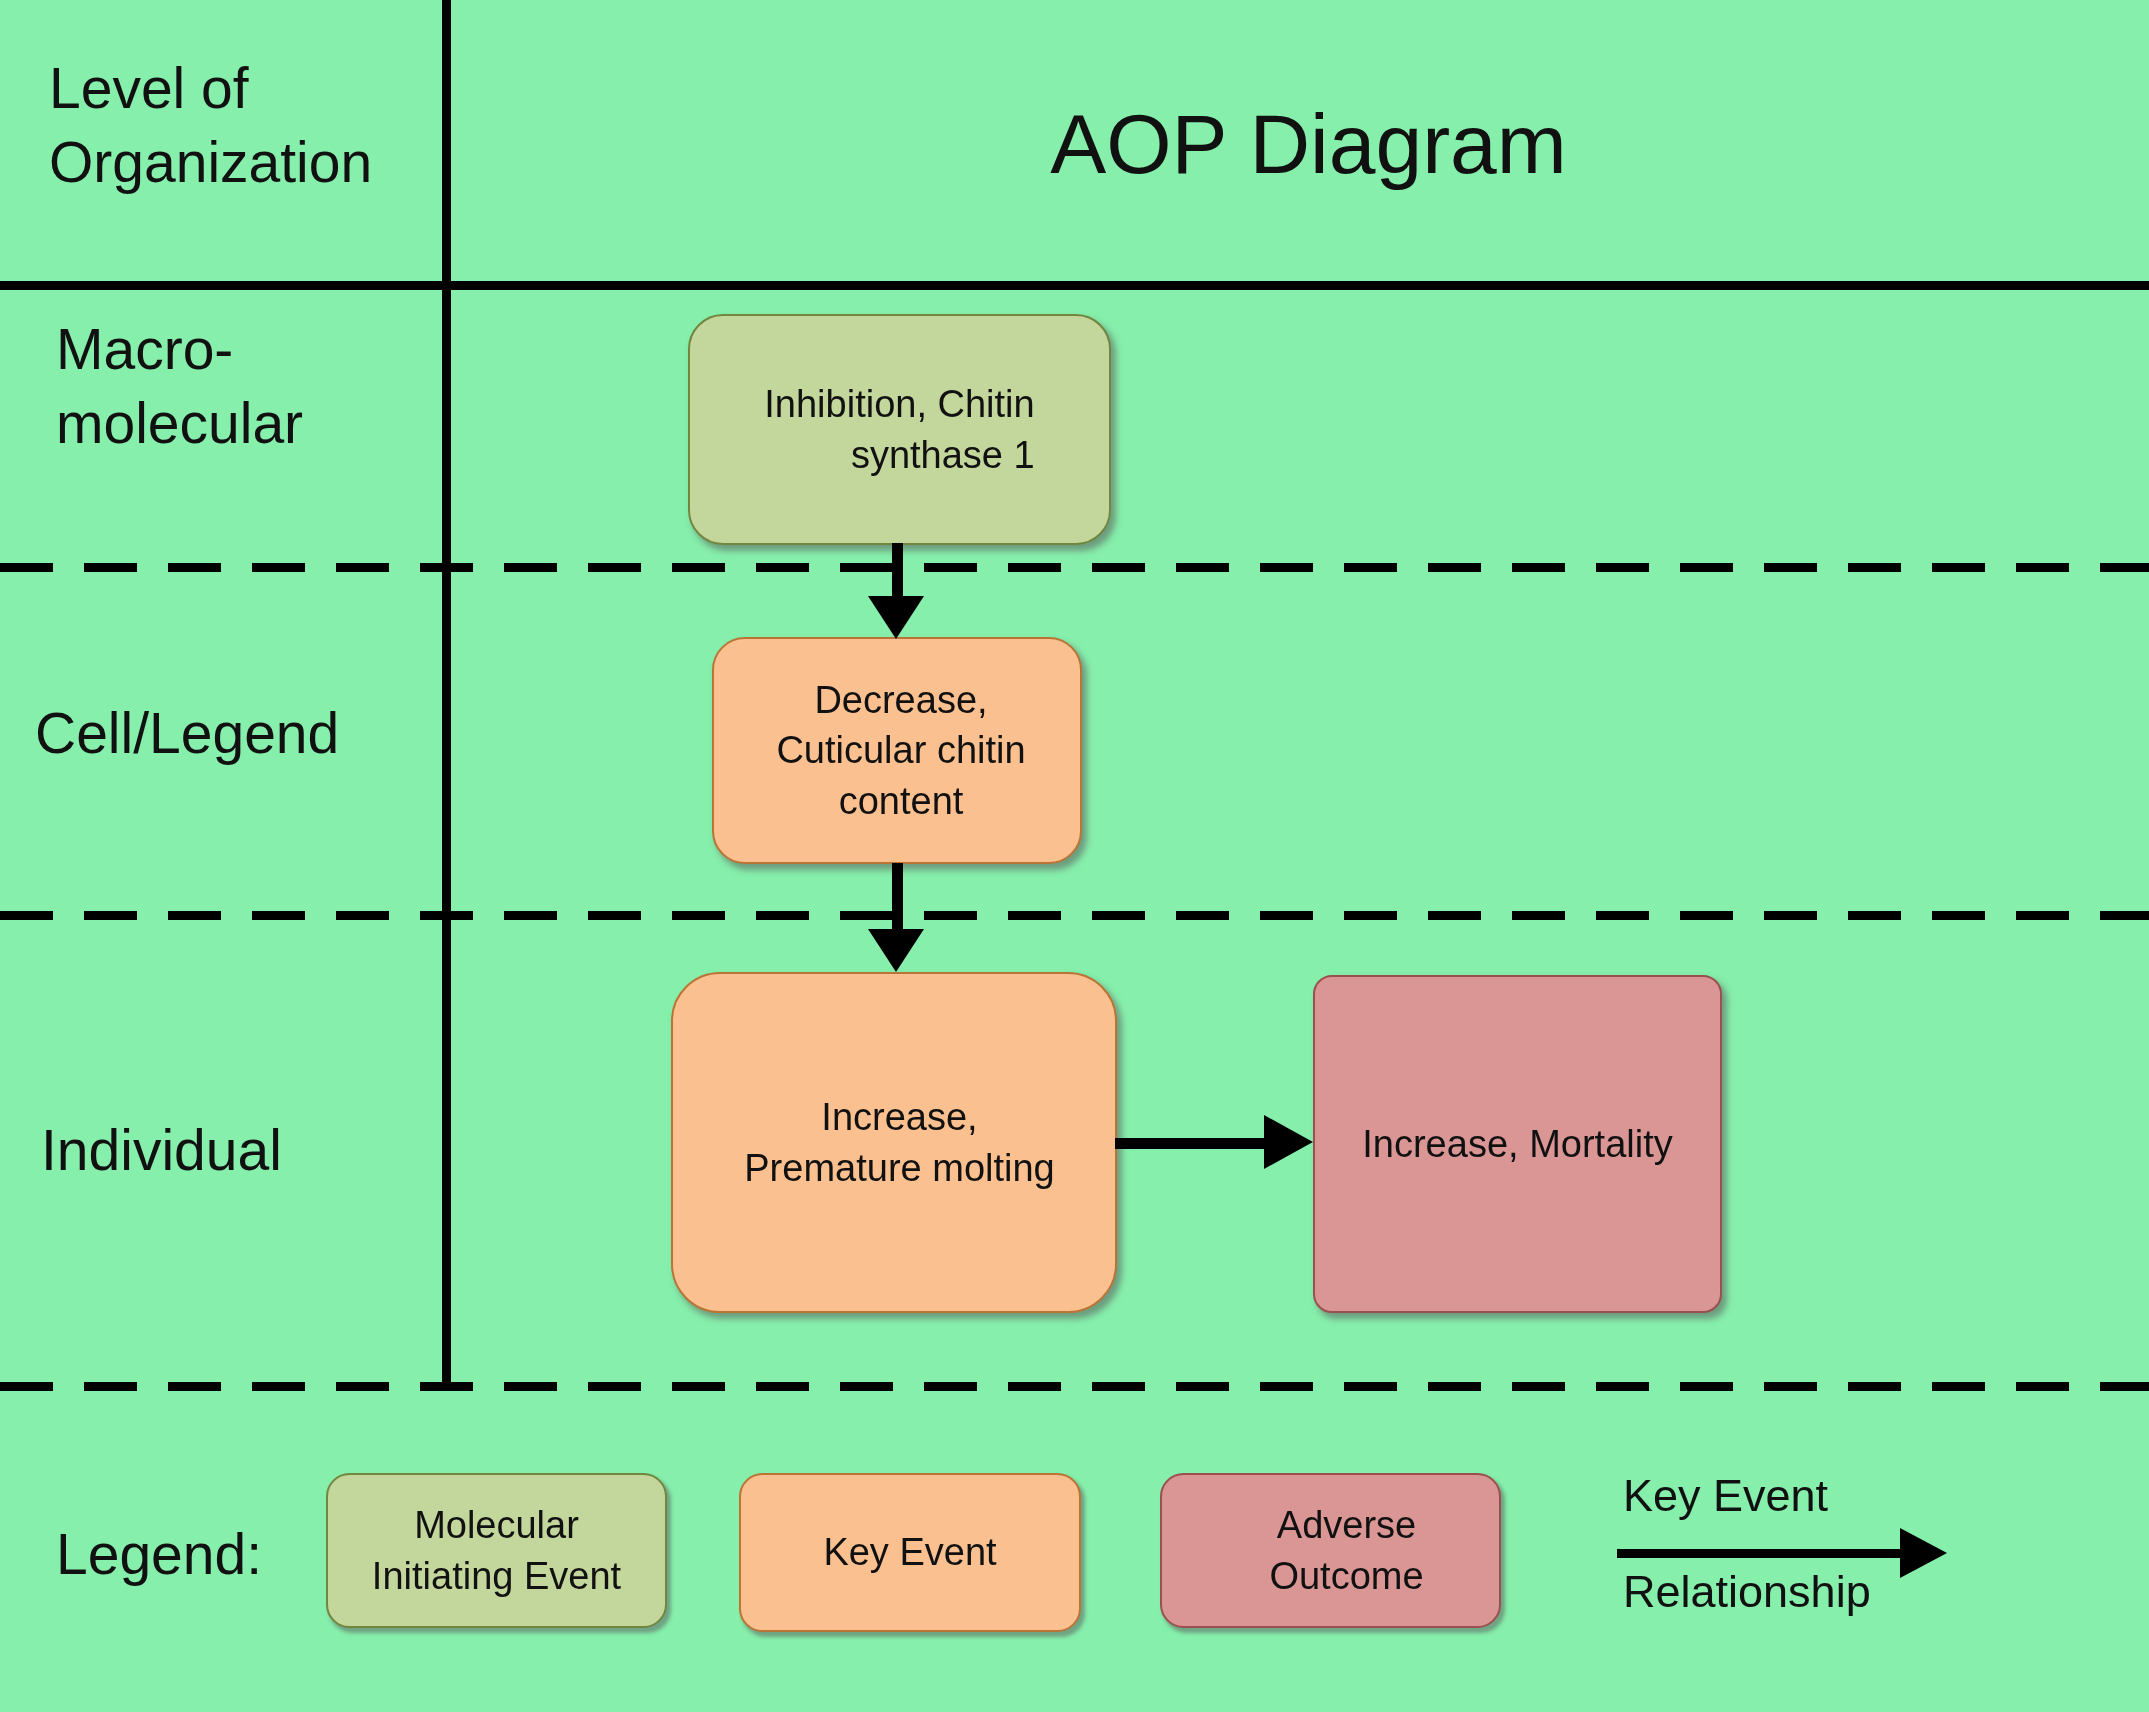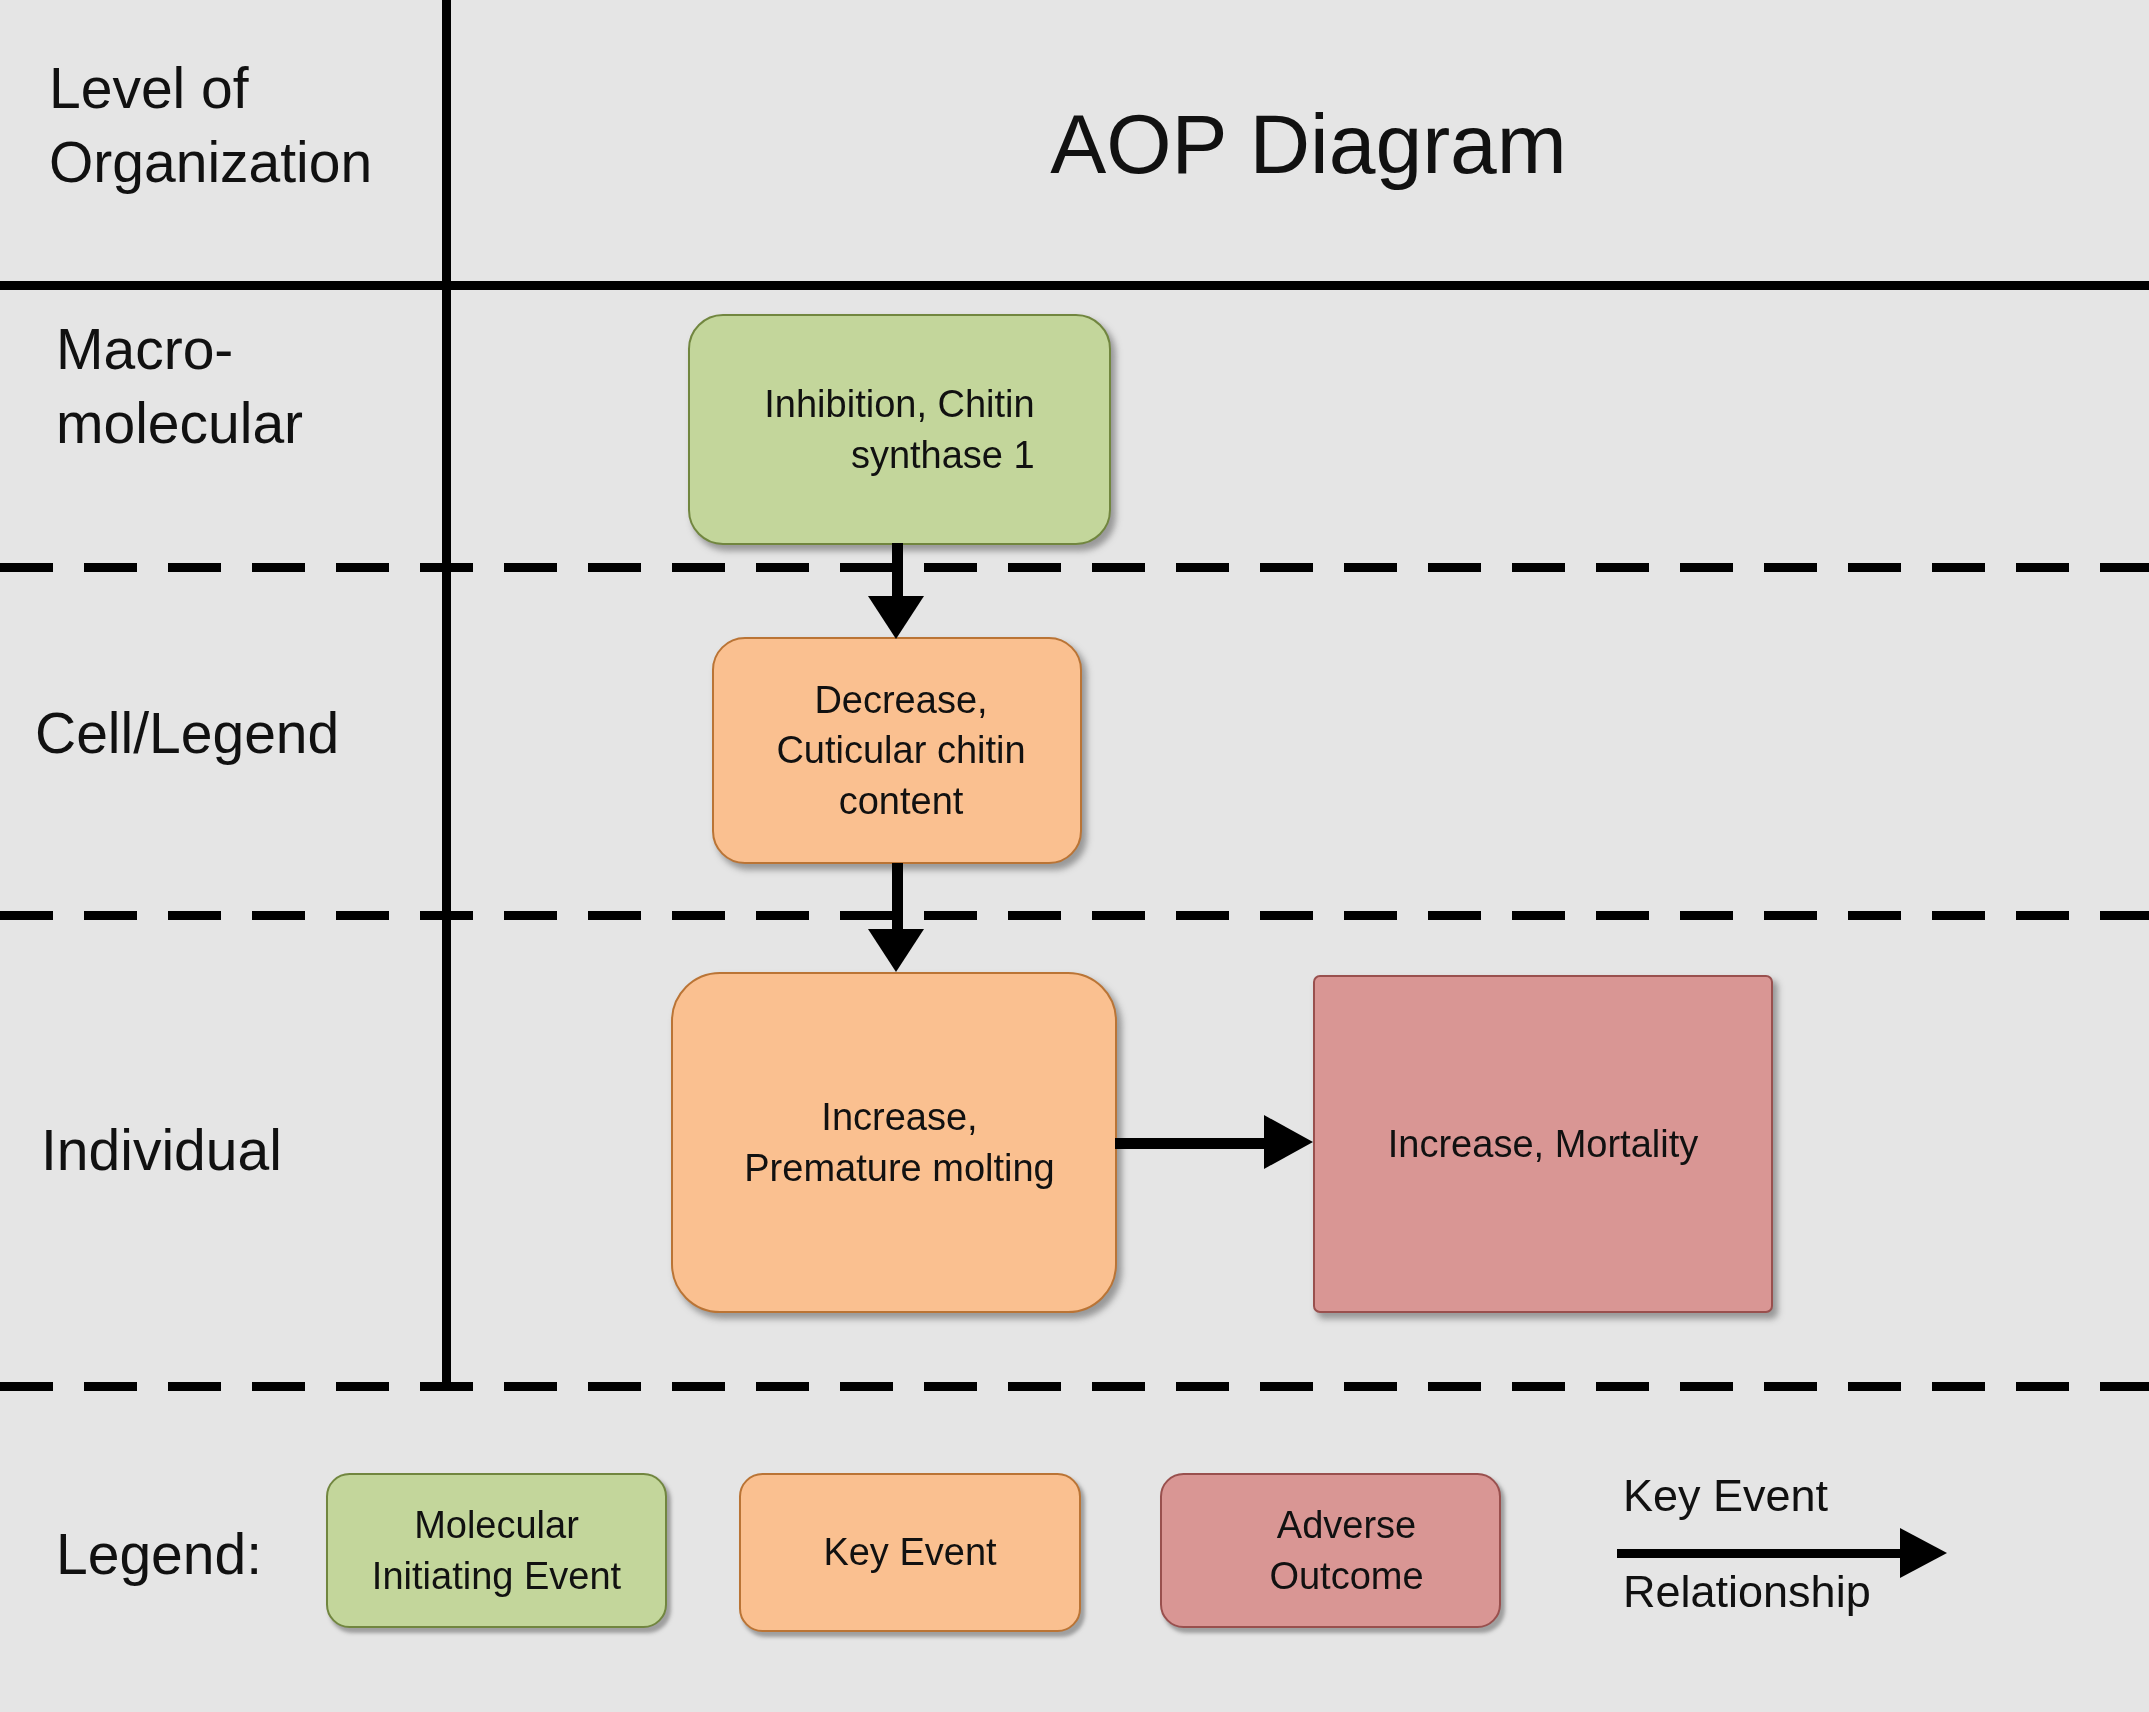--- a/index.html
+++ b/index.html
@@ -1,21 +1,21 @@
 <!DOCTYPE html>
 <html style="--mie-fill: #c3d69b; --mie-border: #71863f; --ke-fill: #fac090; --ke-border: #ba7435; --ao-fill: #d99694; --ao-border: #99504e; --line: #000000;"><head>
 <meta charset="utf-8">
 <style>
   * { box-sizing: border-box; margin: 0; padding: 0; }
   html, body { background: #ffffff; }
   #canvas {
     position: relative;
     width: 2149px;
     height: 1712px;
-    background: #e5e5e5;
+    background: #86efac;
     font-family: "Liberation Sans", sans-serif;
     color: #111111;
     overflow: hidden;
   }
   .abs { position: absolute; }
 
   
   .line { background: var(--line, #000); }
   .dashed {
     height: 8.8px;
@@ -103,21 +103,21 @@
     <span>Decrease,
 Cuticular chitin
 content</span>
   </div>
 
   <div class="abs node ke" style="left:671px; top:972px; width:446px; height:341px; border-radius:49px;padding-left:11px;">
     <span>Increase,
 Premature molting</span>
   </div>
 
-  <div class="abs node ao" style="left:1313px; top:975px; width:460px; height:338px; border-radius:7px;">
+  <div class="abs node ao" style="left:1313px; top:975px; width:409px; height:338px; border-radius:19px;">
     <span>Increase, Mortality</span>
   </div>
 
   <div>
     <div class="abs arrow-shaft-v" style="left:892px; top:543px; height:57px;"></div>
     <div class="abs arrow-head-down" style="left:868px; top:596px;"></div>
   </div>
 
   <div>
     <div class="abs arrow-shaft-v" style="left:892px; top:863px; height:71px;"></div>

